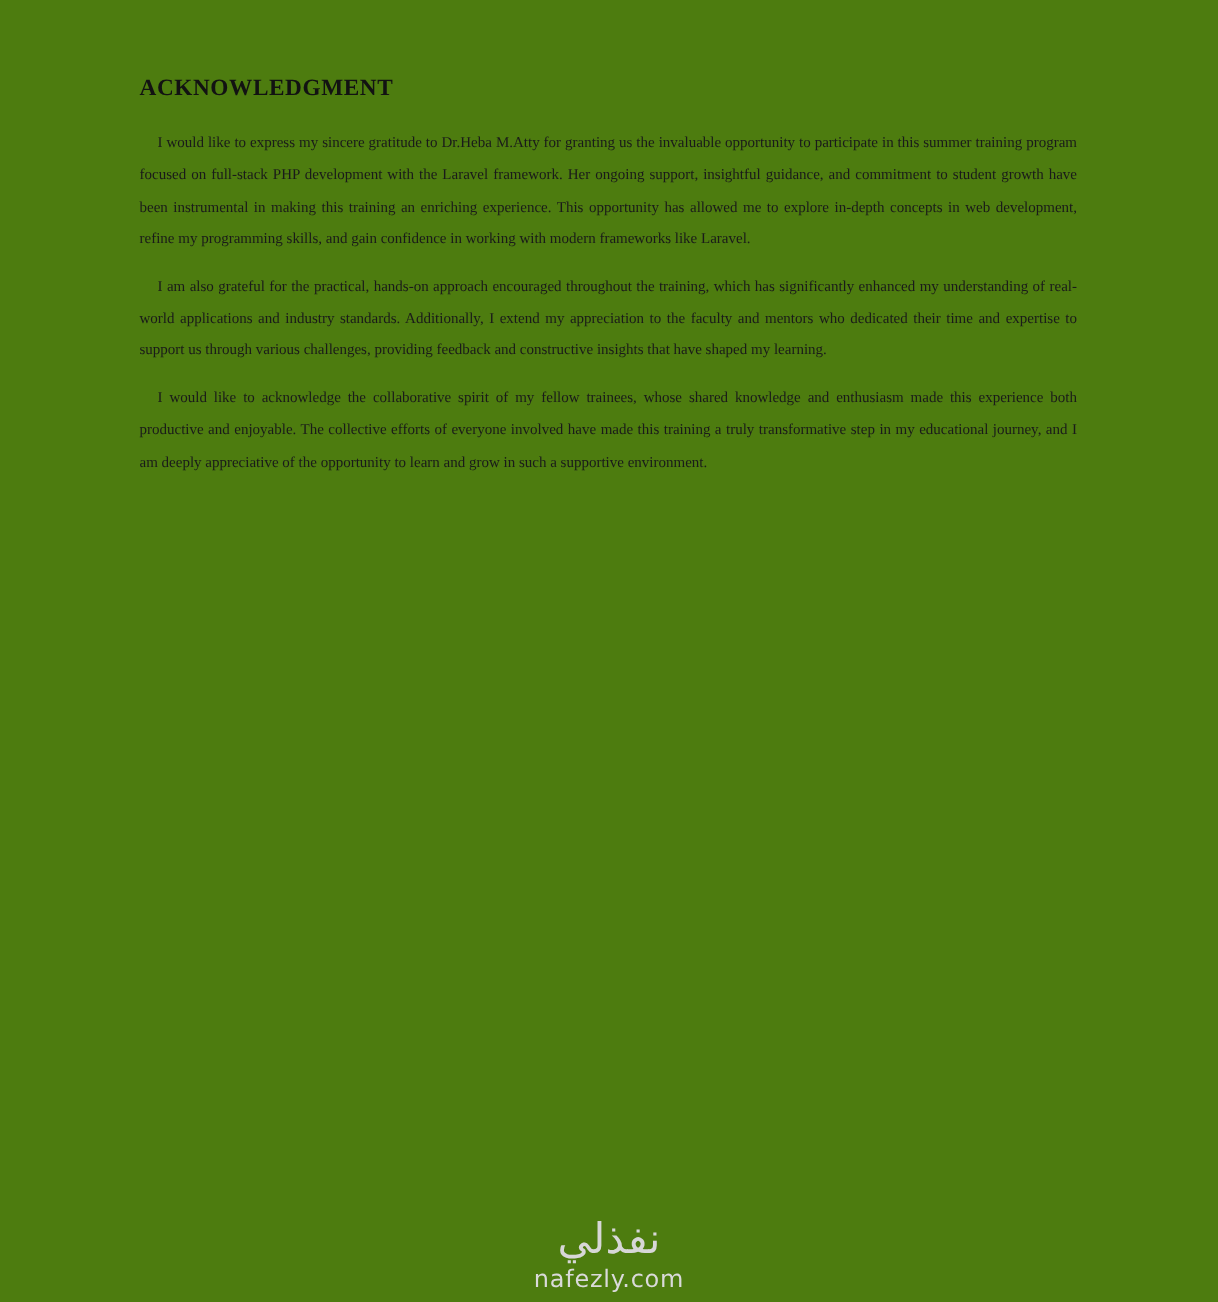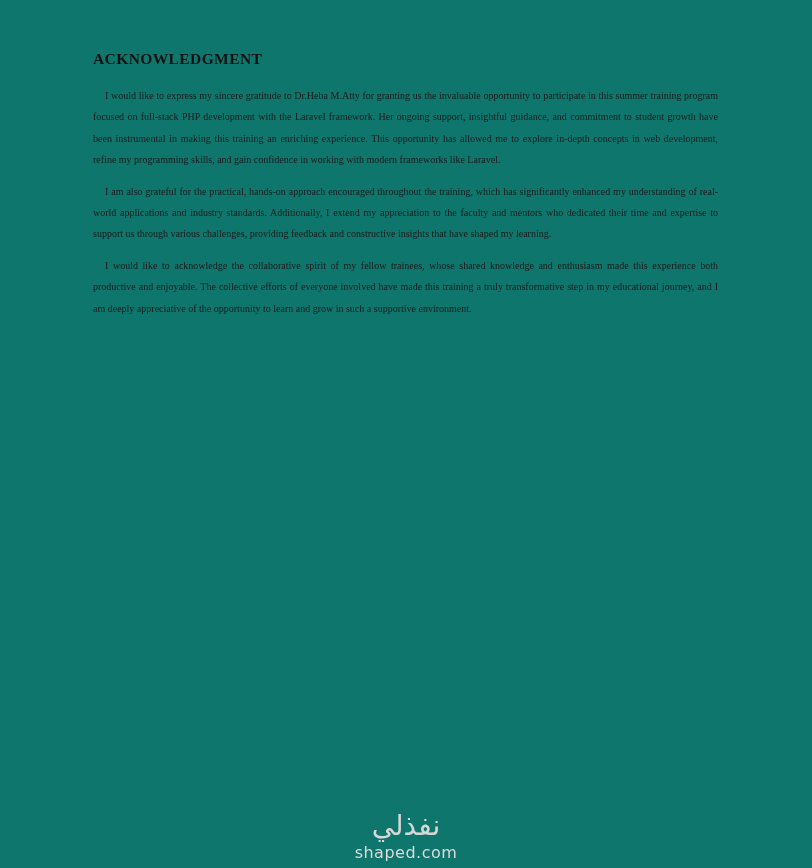--- a/index.html
+++ b/index.html
@@ -4,21 +4,21 @@
 <style>
   html, body {
     margin: 0;
     padding: 0;
     background: #ffffff;
   }
   .page {
     position: relative;
     width: 812px;
     height: 868px;
-    background: #0f766e;
+    background: #4d7c0f;
     overflow: hidden;
     font-family: "Liberation Serif", serif;
   }
   .content {
     position: absolute;
     top: 50px;
     left: 93px;
     width: 625px;
   }
   .heading {
@@ -67,15 +67,15 @@
 <div class="page">
   <div class="content">
     <h1 class="heading">ACKNOWLEDGMENT</h1>
     <p class="para">I would like to express my sincere gratitude to Dr.Heba M.Atty for granting us the invaluable opportunity to participate in this summer training program focused on full-stack PHP development with the Laravel framework. Her ongoing support, insightful guidance, and commitment to student growth have been instrumental in making this training an enriching experience. This opportunity has allowed me to explore in-depth concepts in web development, refine my programming skills, and gain confidence in working with modern frameworks like Laravel.</p>
     <p class="para">I am also grateful for the practical, hands-on approach encouraged throughout the training, which has significantly enhanced my understanding of real-world applications and industry standards. Additionally, I extend my appreciation to the faculty and mentors who dedicated their time and expertise to support us through various challenges, providing feedback and constructive insights that have shaped my learning.</p>
     <p class="para">I would like to acknowledge the collaborative spirit of my fellow trainees, whose shared knowledge and enthusiasm made this experience both productive and enjoyable. The collective efforts of everyone involved have made this training a truly transformative step in my educational journey, and I am deeply appreciative of the opportunity to learn and grow in such a supportive environment.</p>
   </div>
 
   <div class="watermark">
     <div class="wm-logo">نفذلي</div>
-    <div class="wm-site">shaped.com</div>
+    <div class="wm-site">nafezly.com</div>
   </div>
 </div>
 
 </body></html>

